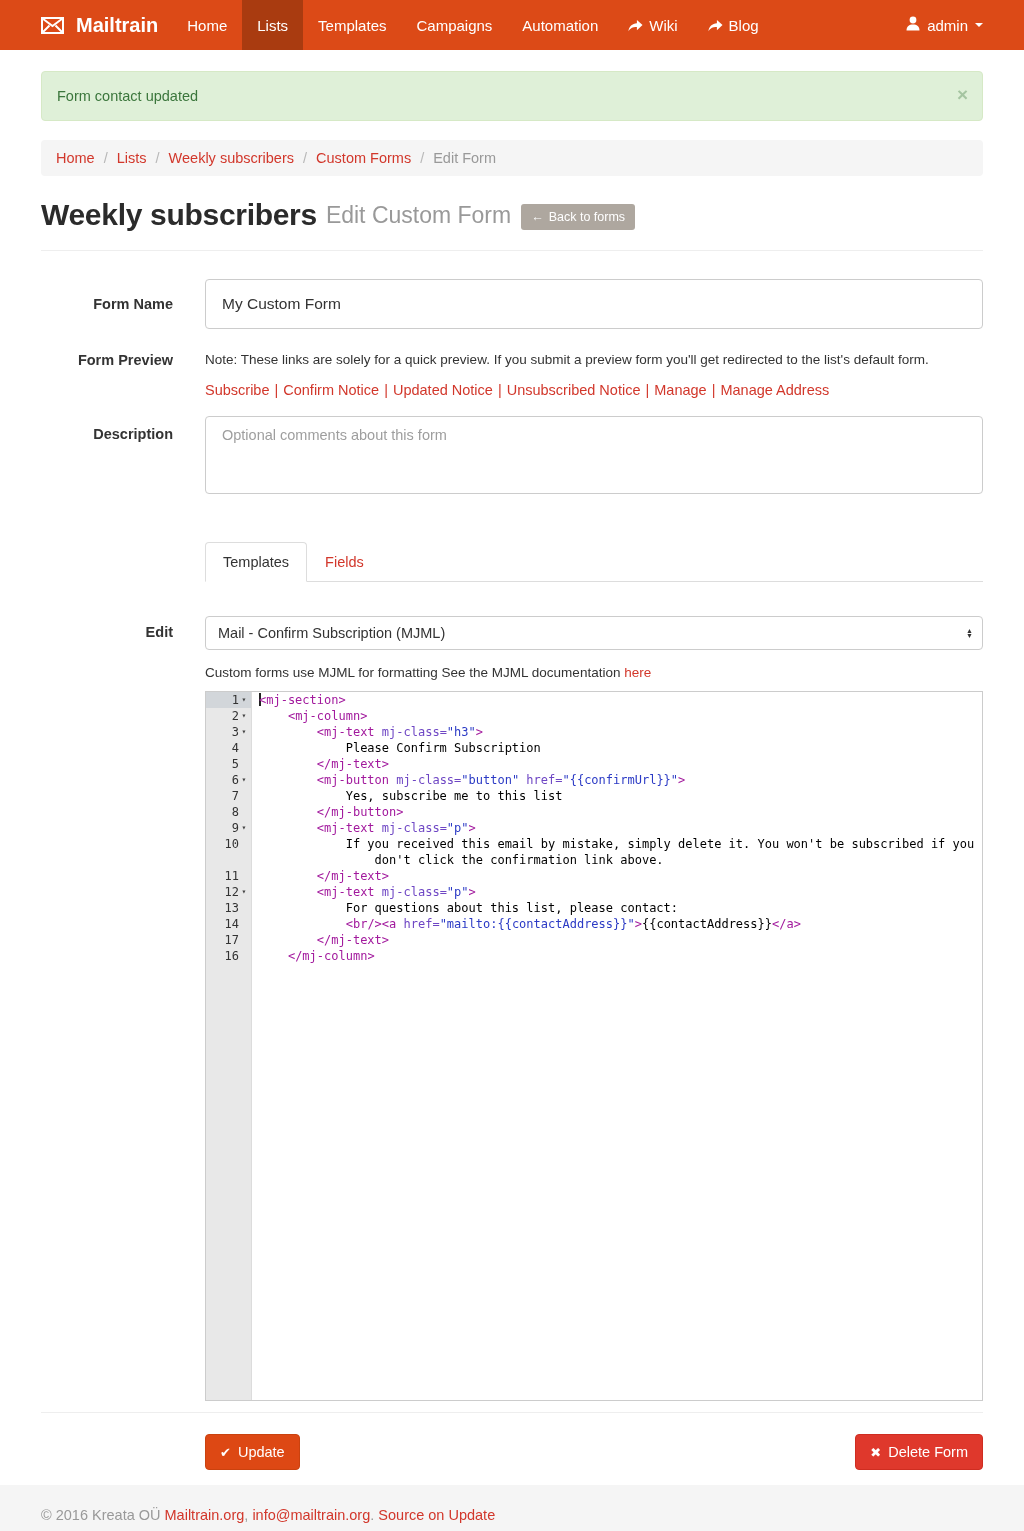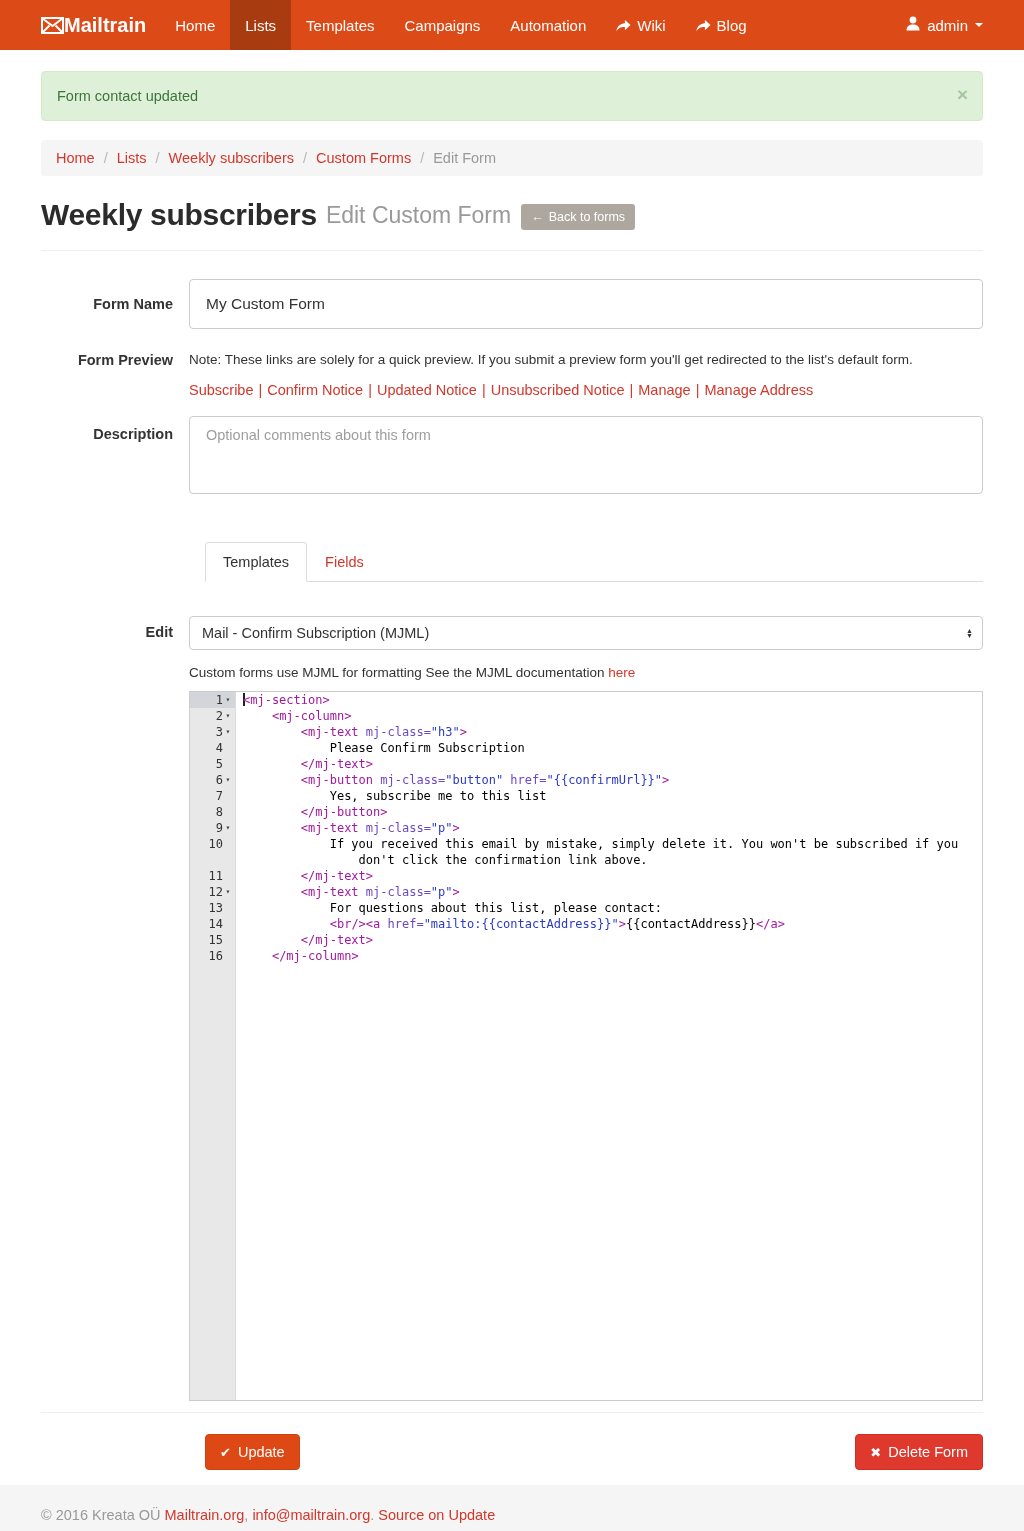--- a/index.html
+++ b/index.html
@@ -7,21 +7,21 @@
   body {
     width:1024px; margin:0 auto;
     font-family:"Liberation Sans", sans-serif;
     color:#333; font-size:14px;
   }
   .container { width:942px; margin:0 auto; }
 
   
   .navbar { height:50px; background:#DC4A17; }
   .navbar .container { display:flex; align-items:stretch; height:50px; }
-  .brand { display:flex; align-items:center; gap:0; color:#fff; font-size:20px; font-weight:700; margin-right:14px; }
+  .brand { display:flex; align-items:center; gap:12px; color:#fff; font-size:20px; font-weight:700; margin-right:14px; }
   .brand svg { display:block; }
   .nav-items { display:flex; align-items:stretch; }
   .nav-item { display:flex; align-items:center; gap:6px; padding:0 15px; color:#fff; font-size:15px; cursor:pointer; }
   .nav-item.active { background:#A93B10; }
   .nav-item .share-icon svg { display:block; }
   .nav-user { margin-left:auto; display:flex; align-items:center; gap:7px; color:#fff; font-size:15px; cursor:pointer;text-align:center; }
   .caret { width:0; height:0; border-left:4px solid transparent; border-right:4px solid transparent; border-top:4px solid #fff; display:inline-block; }
 
   
   .alert { margin-top:21px; background:#DFF0D8; border:1px solid #D6E9C6; border-radius:4px;
@@ -41,21 +41,21 @@
   .page-header h2 { display:flex; align-items:center; flex-wrap:wrap; }
   .title-main { font-size:30px; font-weight:600; color:#2B2B2B; letter-spacing:-.3px; }
   .title-sub { font-size:23px; color:#999; font-weight:400; margin-left:9px; }
   .btn-back { margin-left:10px; background:#AEA79F; color:#fff; border:none; border-radius:3px;
               font-size:12.5px; padding:6px 10px; cursor:pointer; display:inline-flex; align-items:center; gap:5px;
               font-family:inherit; position:relative; top:2px; }
   hr.title-rule { border:none; border-top:1px solid #EEE; margin:18px 0 0; }
 
   
   .form { margin-top:28px; }
-  .form-row { display:grid; grid-template-columns:132px 1fr; column-gap:16px; margin-bottom:18px; }
+  .form-row { display:grid; grid-template-columns:132px 1fr; column-gap:32px; margin-bottom:18px; }
   .form-label { font-weight:700; font-size:14.5px; text-align:right; color:#333; }
   .lbl-mid { padding-top:17px; }
   .lbl-top { padding-top:10px; }
   .lbl-note { padding-top:1px; }
   .text-input { width:100%; height:50px; border:1px solid #CCC; border-radius:4px; padding:6px 16px;
                 font-size:15.5px; color:#333; font-family:inherit; outline:none; }
   .textarea { width:100%; height:78px; border:1px solid #CCC; border-radius:4px; padding:10px 16px;
               font-size:14.5px; color:#333; font-family:inherit; resize:none; outline:none; }
   .textarea::placeholder, .text-input::placeholder { color:#9E9E9E; }
   .preview-note { font-size:13.5px; color:#333; padding-top:1px; }
@@ -354,21 +354,21 @@
             </div>
             <div class="code-row">
               <div class="gutter-cell">
                 <span class="gutter-num">14</span>
                 <span class="nofold"></span>
               </div>
               <div class="code-line"><span class="tok-txt">            </span><span class="tok-tag">&lt;br/&gt;&lt;a</span><span class="tok-txt"> </span><span class="tok-attr">href=</span><span class="tok-str">"mailto:{{contactAddress}}"</span><span class="tok-tag">&gt;</span><span class="tok-txt">{{contactAddress}}</span><span class="tok-tag">&lt;/a&gt;</span></div>
             </div>
             <div class="code-row">
               <div class="gutter-cell">
-                <span class="gutter-num">15</span>
+                <span class="gutter-num">17</span>
                 <span class="nofold"></span>
               </div>
               <div class="code-line"><span class="tok-txt">        </span><span class="tok-tag">&lt;/mj-text&gt;</span></div>
             </div>
             <div class="code-row">
               <div class="gutter-cell">
                 <span class="gutter-num">16</span>
                 <span class="nofold"></span>
               </div>
               <div class="code-line"><span class="tok-txt">    </span><span class="tok-tag">&lt;/mj-column&gt;</span></div>

